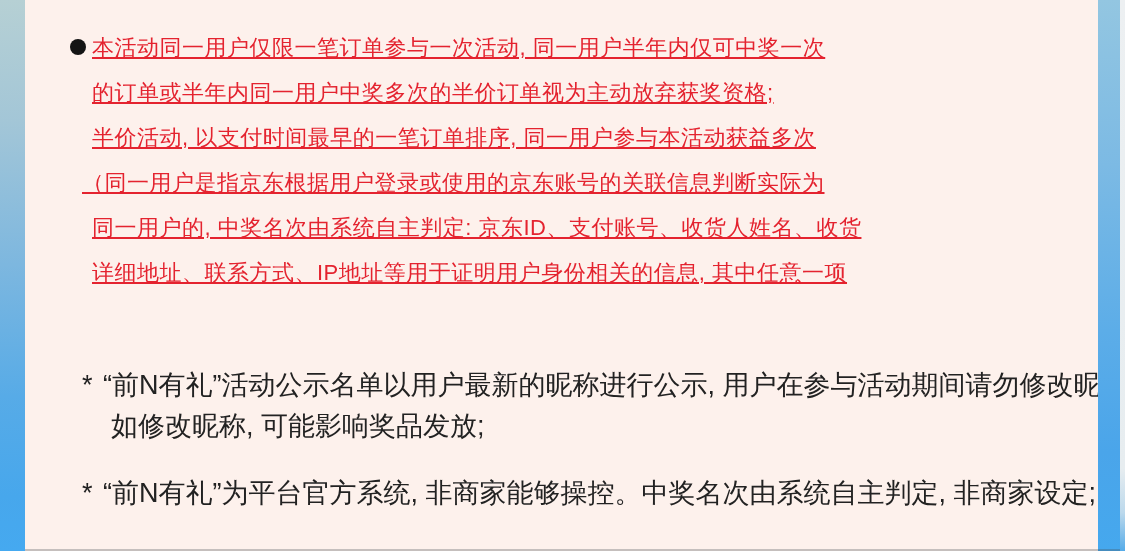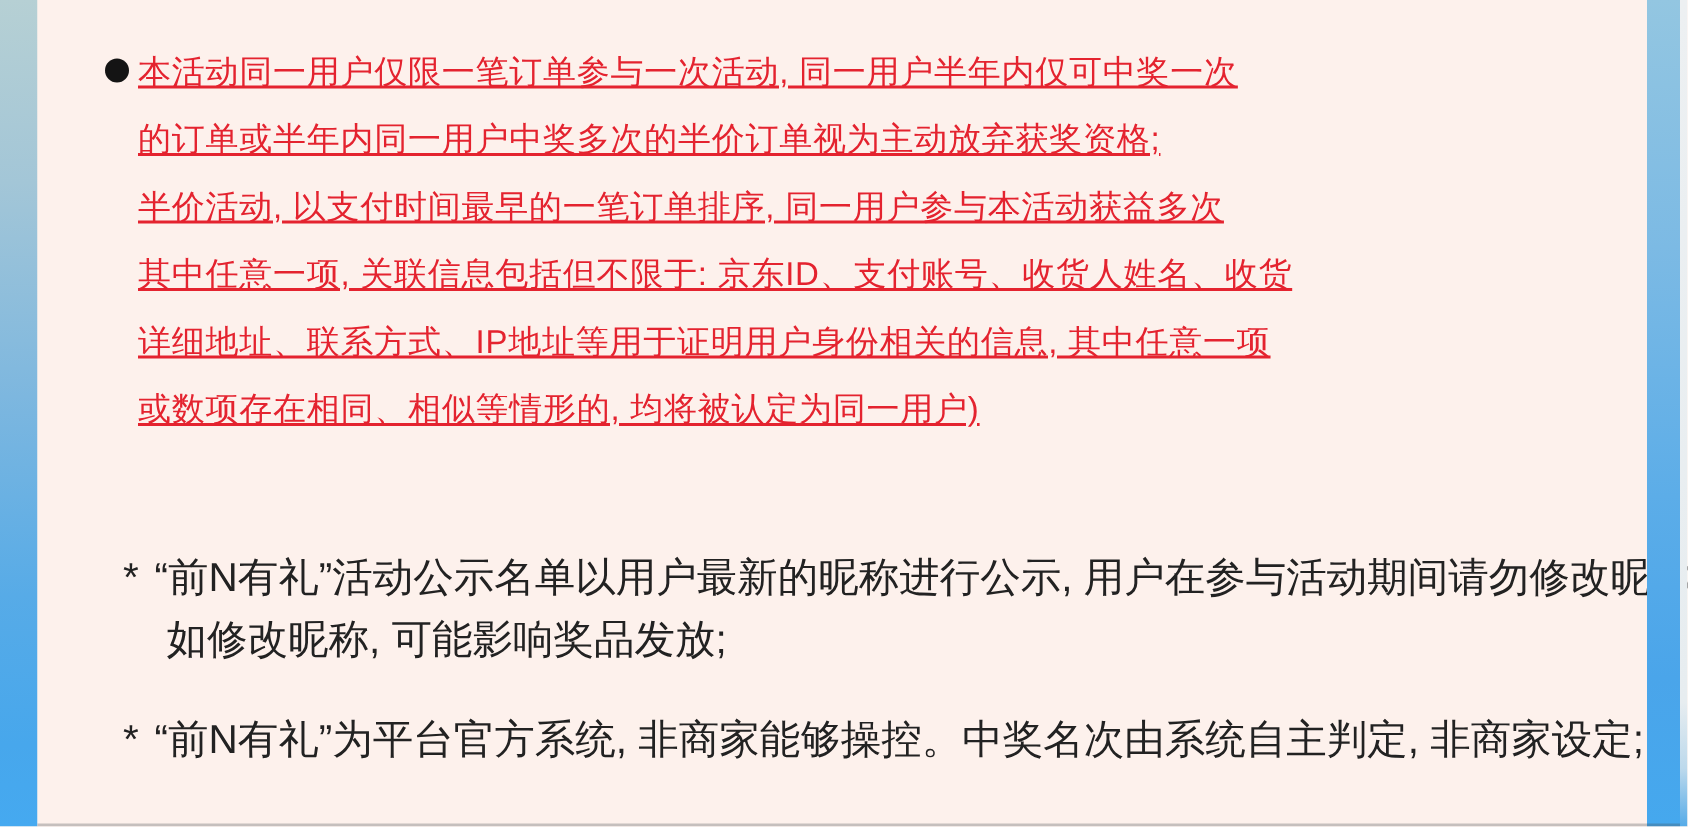--- a/index.html
+++ b/index.html
@@ -94,23 +94,23 @@
   <div class="gutter-left"></div>
 
   <div class="panel">
 
     <div class="bullet-dot"></div>
 
     <div class="rules-block">
       <div class="rule-line">本活动同一用户仅限一笔订单参与一次活动, 同一用户半年内仅可中奖一次</div>
       <div class="rule-line">的订单或半年内同一用户中奖多次的半价订单视为主动放弃获奖资格;</div>
       <div class="rule-line">半价活动, 以支付时间最早的一笔订单排序, 同一用户参与本活动获益多次</div>
-      <div class="rule-line">其中任意一项, 关联信息包括但不限于: 京东ID、支付账号、收货人姓名、收货</div>
+      <div class="rule-line paren-line">（同一用户是指京东根据用户登录或使用的京东账号的关联信息判断实际为</div>
+      <div class="rule-line">同一用户的, 中奖名次由系统自主判定: 京东ID、支付账号、收货人姓名、收货</div>
       <div class="rule-line">详细地址、联系方式、IP地址等用于证明用户身份相关的信息, 其中任意一项</div>
-      <div class="rule-line">或数项存在相同、相似等情形的, 均将被认定为同一用户)</div>
     </div>
 
     <div class="footnote footnote-1">
       <span class="asterisk">*</span>
       <div class="note-lines">
         <div class="note-line-1">“前N有礼”活动公示名单以用户最新的昵称进行公示, 用户在参与活动期间请勿修改昵称,</div>
         <div class="note-line-2">如修改昵称, 可能影响奖品发放;</div>
       </div>
     </div>
 

